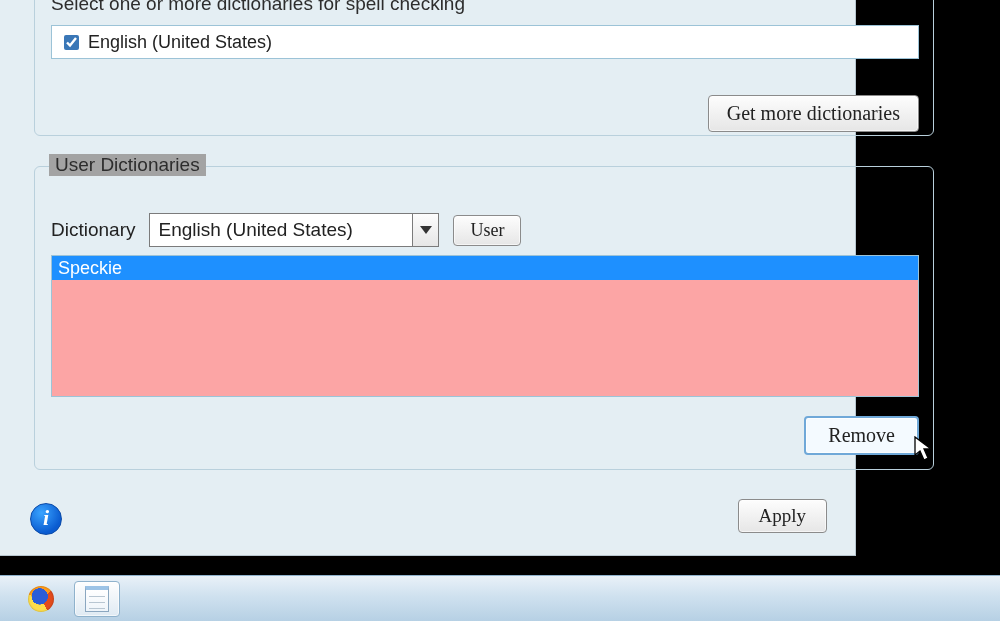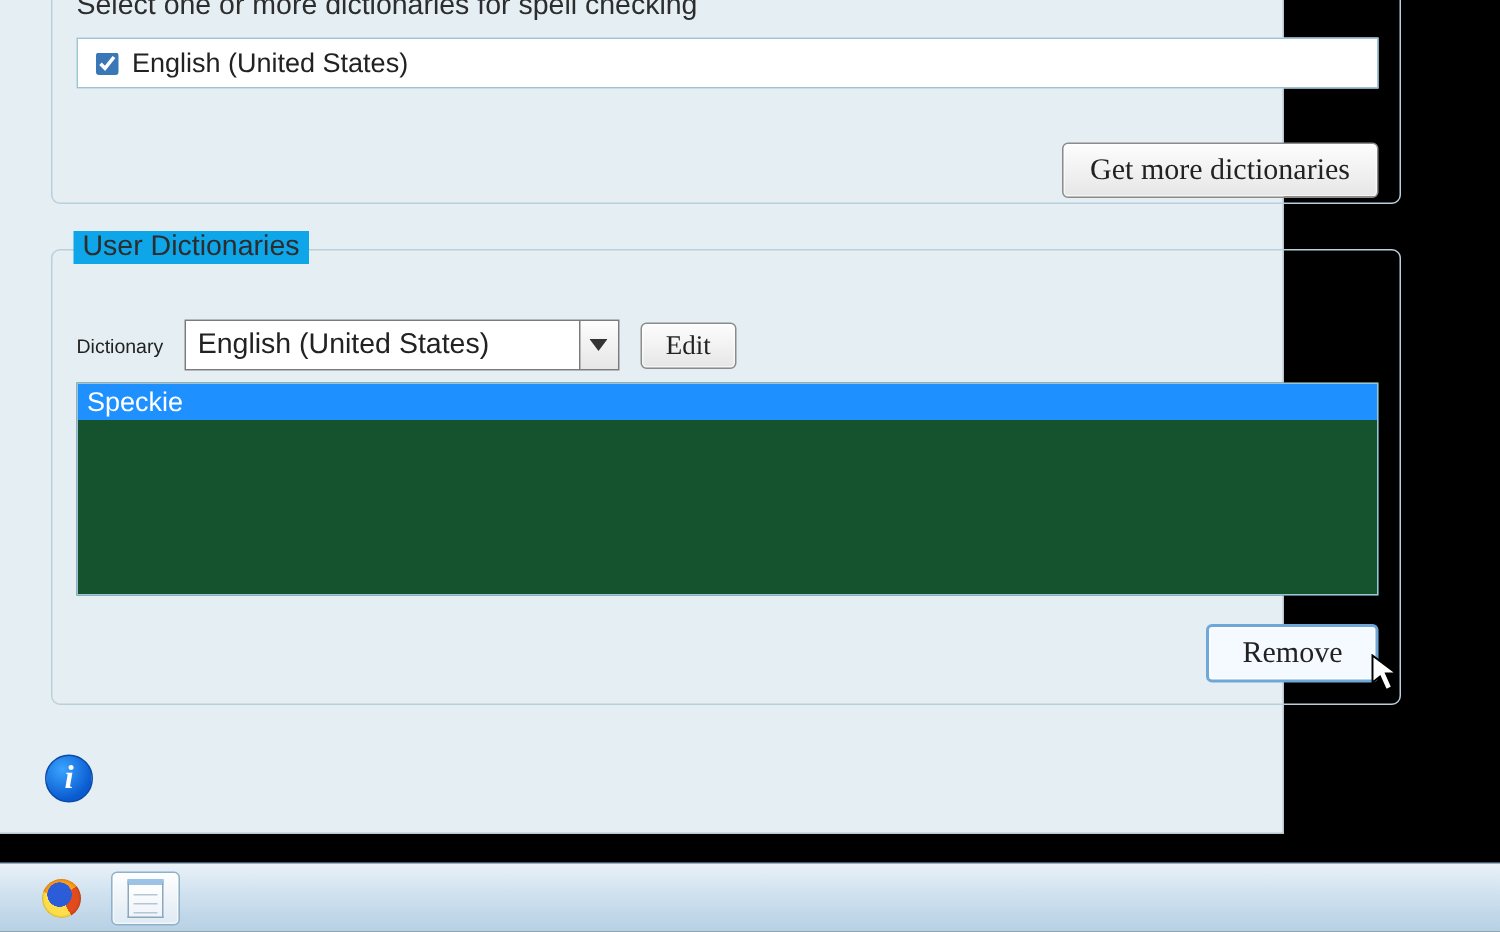--- a/index.html
+++ b/index.html
@@ -88,34 +88,34 @@
   #gb-userdict {
     left: 34px;
     top: 166px;
     width: 900px;
     height: 304px;
   }
   #gb-userdict .legend {
     position: absolute;
     left: 14px;
     top: -13px;
-    background: #0ea5e9;
+    background: #a3a3a3;
     padding: 0 6px;
     font-size: 19px;
     color: #2d2d2d;
   }
   .row-dict {
     position: absolute;
     left: 16px;
     top: 46px;
     display: flex;
     align-items: center;
     gap: 14px;
   }
-  .row-dict label { font-size: 13px; }
+  .row-dict label { font-size: 19px; }
   .combo {
     position: relative;
     width: 290px;
     height: 34px;
     background: #fff;
     border: 1px solid #7b7b7b;
     display: flex;
     align-items: center;
     cursor: pointer;
   }
@@ -135,21 +135,21 @@
   }
   .combo .combo-arrow svg { width: 12px; height: 8px; }
   #btn-edit { padding: 4px 16px; }
 
   .word-list {
     position: absolute;
     left: 16px;
     top: 88px;
     width: 868px;
     height: 142px;
-    background: #14532d;
+    background: #fca5a5;
     border: 1px solid #9cc3d7;
     overflow: hidden;
   }
   .word-list .item {
     height: 24px;
     line-height: 24px;
     padding-left: 6px;
     font-size: 18px;
     color: #fff;
     background: #1e90ff;
@@ -289,36 +289,37 @@
 
       <div class="combo">
         <span class="combo-text">English (United States)</span>
         <span class="combo-arrow">
           <svg viewBox="0 0 12 8">
               <polygon points="0,0 12,0 6,8" fill="#333"></polygon>
             </svg>
         </span>
       </div>
 
-      <button id="btn-edit" class="btn">Edit</button>
+      <button id="btn-edit" class="btn">User</button>
     </div>
 
     <div class="word-list">
       <div class="item">Speckie</div>
     </div>
 
     <button id="btn-remove" class="btn">Remove</button>
   </div>
 
   <div class="bottom-info">
     <div class="info-icon">
         <span>i</span>
       </div>
   </div>
 
+  <button id="btn-apply" class="btn">Apply</button>
 
   <svg class="cursor" viewBox="0 0 20 26">
     <polygon points="1,1 1,19 6,15 10,24 14,22 10,13 17,13" fill="#fff" stroke="#000" stroke-width="1.3"></polygon>
   </svg>
 </div>
 
 <div class="taskbar">
   <div class="tb-btn">
     <div class="firefox-icon"></div>
   </div>

